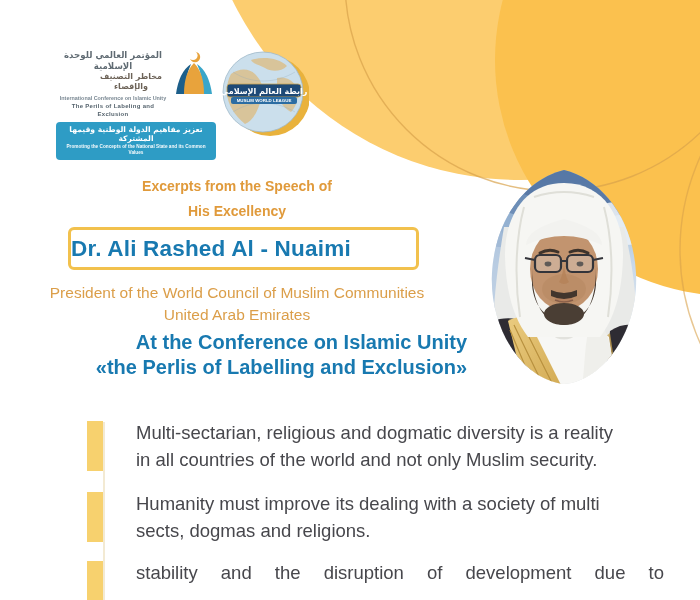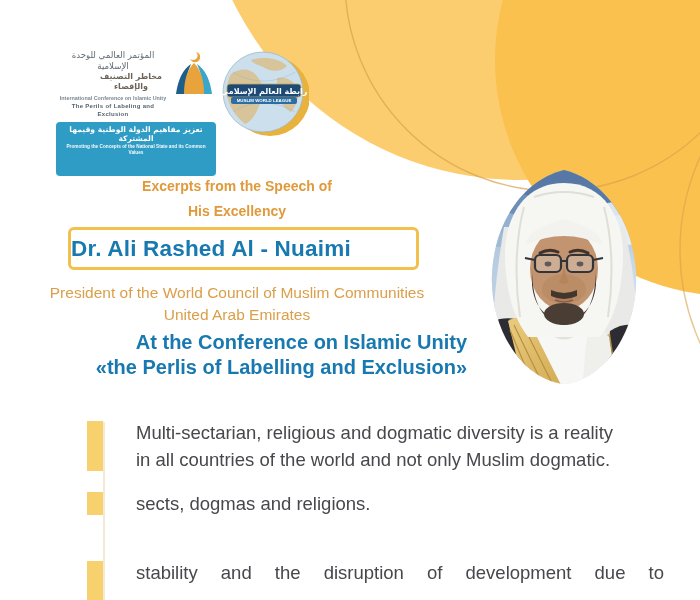--- a/index.html
+++ b/index.html
@@ -11,27 +11,27 @@
   html,body{width:700px;height:600px;overflow:hidden;background:#fff;}
   body{font-family:"Liberation Sans",sans-serif;position:relative;}
   .ar{font-family:"DejaVu Sans",sans-serif;direction:rtl;}
   .abs{position:absolute;}
   
   #bg{position:absolute;left:0;top:0;z-index:0;pointer-events:none;}
   
   .conf-logo{left:56px;top:50px;width:160px;z-index:3;}
   .conf-row{display:flex;align-items:flex-start;}
   .conf-text{width:114px;text-align:center;}
-  .conf-ar1{font-size:8.6px;font-weight:normal;color:#5F6A72;line-height:11px;}
+  .conf-ar1{font-size:8.6px;font-weight:bold;color:#5F6A72;line-height:11px;}
   .conf-ar2{font-size:8px;font-weight:bold;color:#6D6358;line-height:10px;letter-spacing:1px;margin-left:36px;}
   .conf-en1{font-size:5.4px;font-weight:bold;color:#7A8893;line-height:8px;margin-top:2px;}
   .conf-en2{font-size:6px;font-weight:bold;color:#55636D;line-height:8px;letter-spacing:.3px;}
   .conf-mark{width:44px;height:48px;margin-left:2px;}
   .conf-banner{margin-top:4px;background:var(--banner);border-radius:4px;
-    padding:3px 4px 20px;text-align:center;color:#fff;}
+    padding:3px 4px 4px;text-align:center;color:#fff;}
   .conf-banner-ar{font-size:7.6px;font-weight:bold;line-height:9px;}
   .conf-banner-en{font-size:4.7px;font-weight:bold;line-height:6px;margin-top:1px;opacity:.95;}
   .mwl-logo{left:221px;top:48px;width:88px;height:92px;z-index:3;}
   
   .kicker{left:17px;top:174px;width:440px;text-align:center;z-index:3;
     color:var(--orange);font-weight:bold;font-size:14px;line-height:25px;}
   .name-box{left:68px;top:227px;width:351px;height:43px;z-index:3;background:#fff;
     border:3px solid var(--gold);border-radius:6px;display:flex;align-items:center;justify-content:flex-start;}
   .name-box span{color:var(--blue);font-weight:bold;font-size:22.5px;letter-spacing:.2px;}
   .role{left:17px;top:282px;width:440px;text-align:center;z-index:3;
@@ -171,27 +171,28 @@
     </g>
   </g>
 </svg>
 
 <div class="abs qrule"></div>
 
 <div class="quote q1">
   <div class="qbar"></div>
   <div class="qtext">
     <div class="qline">Multi-sectarian, religious and dogmatic diversity is a reality</div>
-    <div class="qline">in all countries of the world and not only Muslim dogmatic.</div>
+    <div class="qline">in all countries of the world and not only Muslim security.</div>
   </div>
 </div>
 
 <div class="quote q2">
   <div class="qbar"></div>
   <div class="qtext">
+    <div class="qline">Humanity must improve its dealing with a society of multi</div>
     <div class="qline">sects, dogmas and religions.</div>
   </div>
 </div>
 
 <div class="quote q3">
   <div class="qbar" style="height:70px;"></div>
   <div class="qtext">
     <div class="qline justify">stability and the disruption of development due to</div>
   </div>
 </div>

